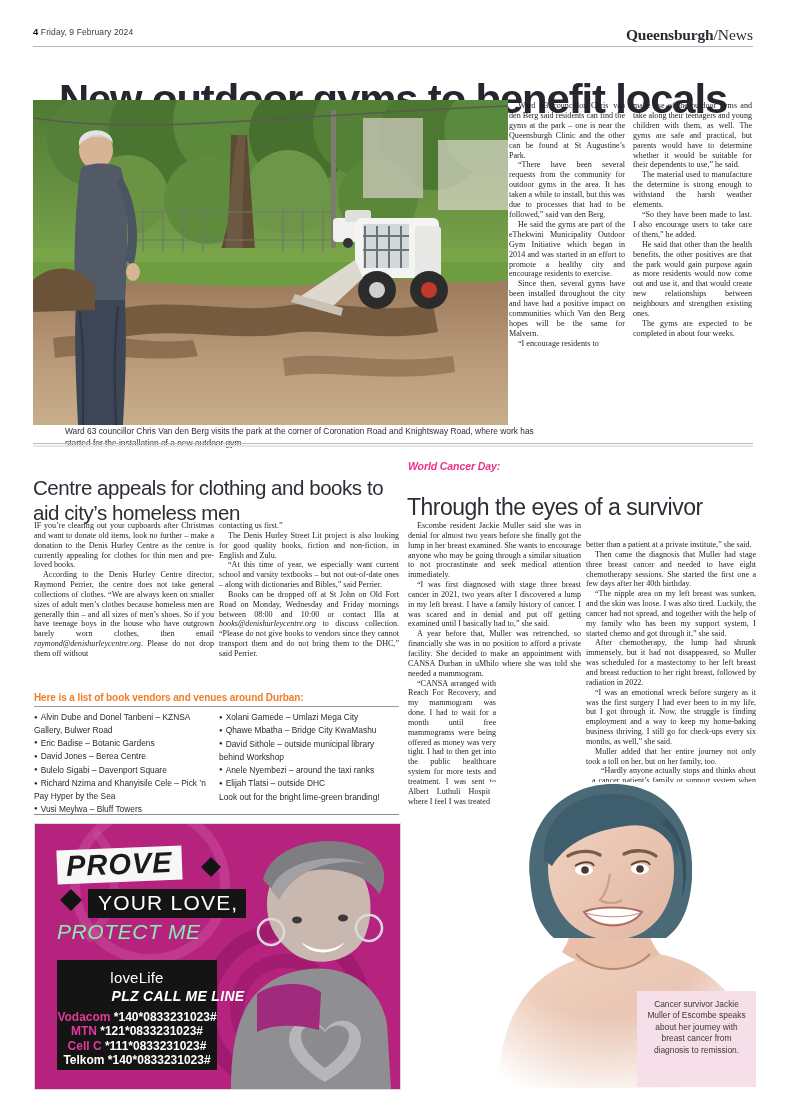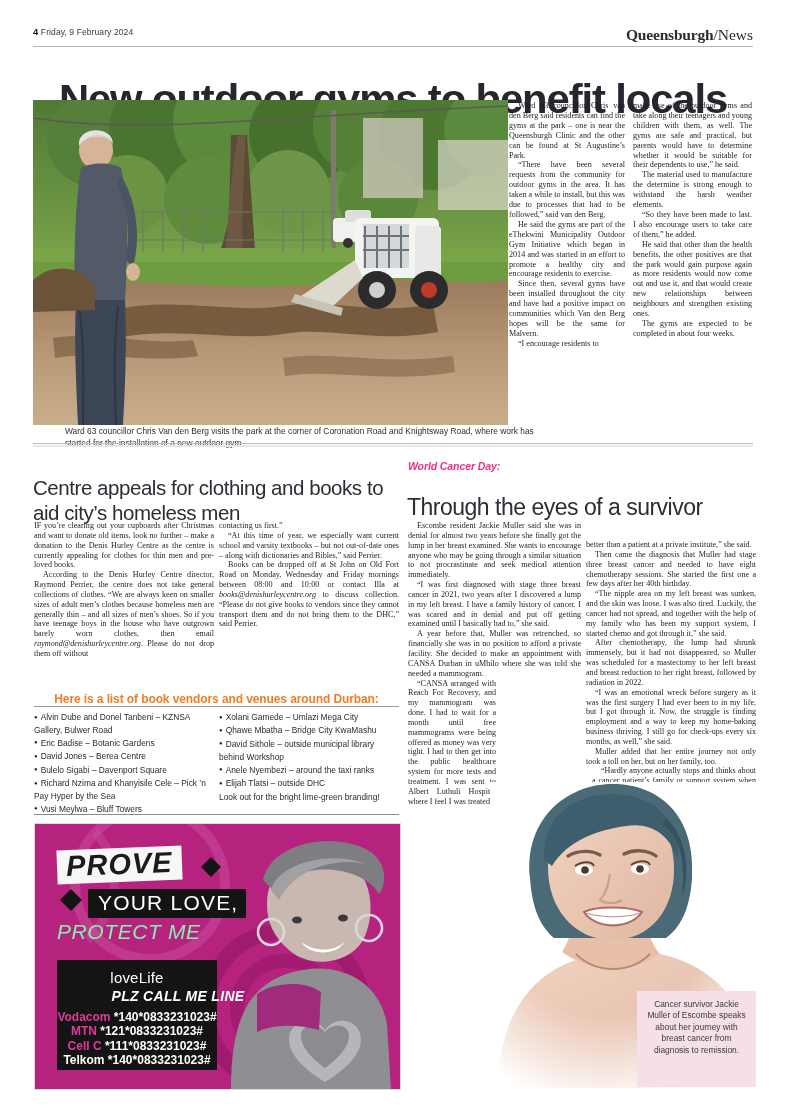--- a/index.html
+++ b/index.html
@@ -91,21 +91,21 @@
   }
   .story2-col p{margin:0;text-indent:9px;}
   .story2-col p.first{text-indent:0;}
   .story2-col i{font-style:italic;}
   #s2c1{left:34px;top:521px;width:180px;}
   #s2c2{left:219px;top:521px;width:180px;}
 
   .vendors-head{
     position:absolute;left:34px;top:692px;width:365px;
     font-family:"Liberation Sans",sans-serif;font-weight:bold;
-    font-size:12px;color:#f07e26;letter-spacing:-.1px;text-align:center;
+    font-size:10px;color:#f07e26;letter-spacing:-.1px;
   }
   .vendors-rule{position:absolute;left:34px;top:706px;width:365px;border-top:1px solid #9a9a9a;}
   .vlist{
     position:absolute;
     font-family:"Liberation Sans",sans-serif;
     font-size:8.4px;line-height:12.4px;color:#2b2b2b;
   }
   #vl1{left:34px;top:711px;width:178px;}
   #vl2{left:219px;top:711px;width:180px;}
   .vlist div{margin:0;}
@@ -344,20 +344,21 @@
   <div class="rule-mid"></div>
   <div class="rule-mid2"></div>
 
   <h2 class="head2">Centre appeals for clothing and books to aid city’s homeless men</h2>
   <div class="story2-col" id="s2c1">
       <p class="first">IF you’re clearing out your cupboards after Christmas and want to donate old items, look no further – make a donation to the Denis Hurley Centre as the centre is currently appealing for clothes for thin men and pre-loved books.</p>
       <p>According to the Denis Hurley Centre director, Raymond Perrier, the centre does not take general collections of clothes. “We are always keen on smaller sizes of adult men’s clothes because homeless men are generally thin – and all sizes of men’s shoes. So if you have teenage boys in the house who have outgrown barely worn clothes, then email <i>raymond@denishurleycentre.org</i>. Please do not drop them off without</p>
     </div>
   <div class="story2-col" id="s2c2">
       <p class="first">contacting us first.”</p>
+      <p>The Denis Hurley Street Lit project is also looking for good quality books, fiction and non-fiction, in English and Zulu.</p>
       <p>“At this time of year, we especially want current school and varsity textbooks – but not out-of-date ones – along with dictionaries and Bibles,” said Perrier.</p>
       <p>Books can be dropped off at St John on Old Fort Road on Monday, Wednesday and Friday mornings between 08:00 and 10:00 or contact Illa at <i>books@denishurleycentre.org</i> to discuss collection. “Please do not give books to vendors since they cannot transport them and do not bring them to the DHC,” said Perrier.</p>
     </div>
 
   <div class="vendors-head">Here is a list of book vendors and venues around Durban:</div>
   <div class="vendors-rule"></div>
   <div class="vlist" id="vl2">
       <div class="bullet">Xolani Gamede – Umlazi Mega City</div>
       <div class="bullet">Qhawe Mbatha – Bridge City KwaMashu</div>
       <div class="bullet">David Sithole – outside municipal library behind Workshop</div>

